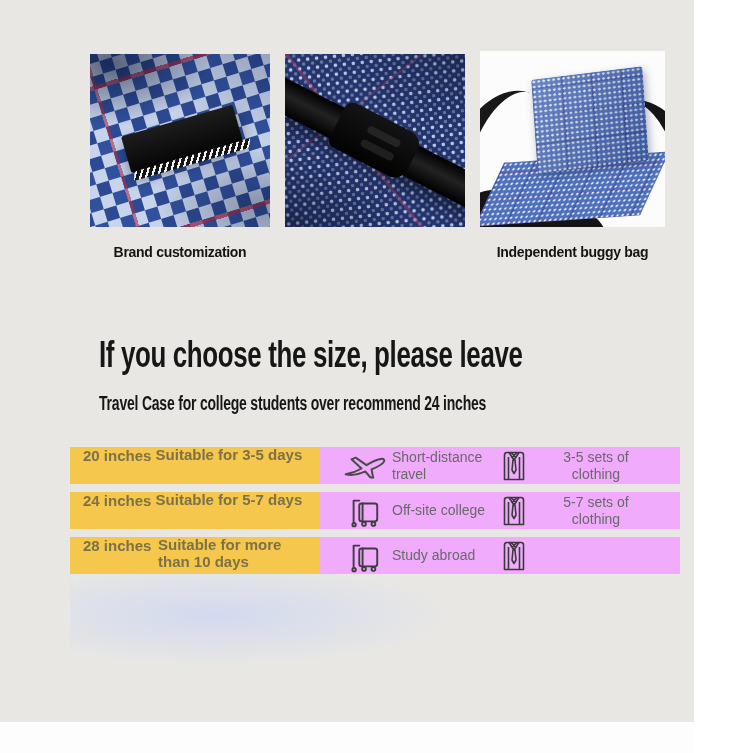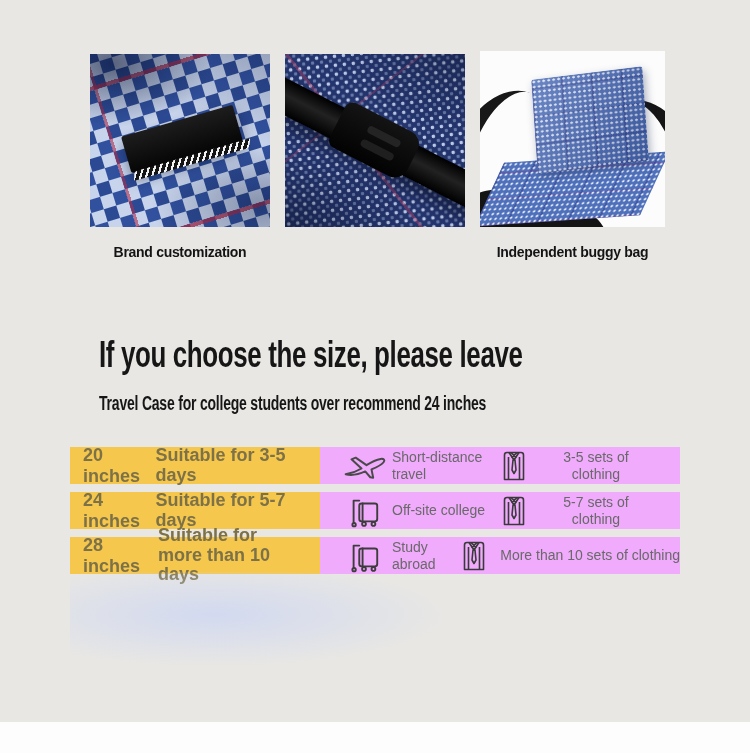--- a/index.html
+++ b/index.html
@@ -1,16 +1,16 @@
 <!DOCTYPE html>
 <html><head>
 <meta charset="utf-8">
 <style>
   html,body{margin:0;padding:0;}
-  .stage{position:relative;width:750px;height:753px;overflow:hidden;
+  .stage{position:relative;width:694px;height:753px;overflow:hidden;
     background:#e8e7e4;font-family:"Liberation Sans",sans-serif;}
 
   
   .photo{position:absolute;top:54px;width:180px;height:173px;overflow:hidden;}
   .photo .pat{position:absolute;inset:-45%;}
   #photo1{left:90px;}
   #photo2{left:285px;}
   #photo3{left:480px;width:185px;top:51px;height:176px;background:#fcfcfc;}
 
   .pat1{transform:rotate(-17deg);background-color:#31519f;
@@ -82,22 +82,22 @@
   .heading{position:absolute;left:99px;top:334px;font-size:37px;font-weight:700;
     letter-spacing:-0.5px;color:#161616;white-space:nowrap;
     transform:scaleX(.7);transform-origin:left top;}
   .subheading{position:absolute;left:99px;top:392px;font-size:20px;font-weight:700;
     letter-spacing:-0.3px;color:#161616;white-space:nowrap;
     transform:scaleX(.7);transform-origin:left top;}
 
   
   .size-table{position:absolute;left:70px;top:447px;}
   .row{display:flex;height:37px;margin-bottom:8px;}
-  .cell-yellow{width:250px;background:#f5c74d;display:flex;align-items:center;
-    color:#7d7148;font-size:18px;font-weight:600;}
+  .cell-yellow{width:250px;background:#f5c74d;display:flex;align-items:flex-start;
+    color:#7d7148;font-size:15px;font-weight:600;}
   .cell-yellow .size{margin-left:13px;width:75px;}
   .cell-yellow .duration{width:170px;line-height:1.1;}
   .row-2 .duration{width:125px;}
   .cell-gray{width:360px;background:#f0abfc;display:flex;align-items:center;
     color:#696969;font-size:14px;}
   .use-icon{margin-left:20px;width:48px;height:34px;display:flex;
     align-items:center;justify-content:center;flex:none;}
   .use-text{width:104px;margin-left:4px;line-height:1.15;}
   .shirt-icon{margin-left:6px;width:24px;height:32px;display:flex;
     align-items:center;justify-content:center;flex:none;}
@@ -214,21 +214,20 @@
         </span>
         <span class="use-text">Study abroad</span>
         <span class="shirt-icon">
           <svg width="22" height="30" viewBox="0 0 22 30" fill="none" stroke="#3a3a3a" stroke-width="1.6" stroke-linejoin="round">
             <path d="M4 1.5 H18 Q20.5 1.5 20.5 4 V28.5 H1.5 V4 Q1.5 1.5 4 1.5 Z"></path>
             <path d="M5.5 6 V28.5 M16.5 6 V28.5"></path>
             <path d="M6 1.5 L11 9 L16 1.5 M8 1.5 L13.5 7 M14 1.5 L8.5 7"></path>
             <path d="M10 9 L12 9 L13 19 L11 22.5 L9 19 Z"></path>
           </svg>
         </span>
-        <span class="clothing-text">More than 10 sets of clothing</span>
       </div>
     </div>
 
   </div>
 
   <div class="blue-blur"></div>
   <div class="footer-band"></div>
 
 </div>
 

